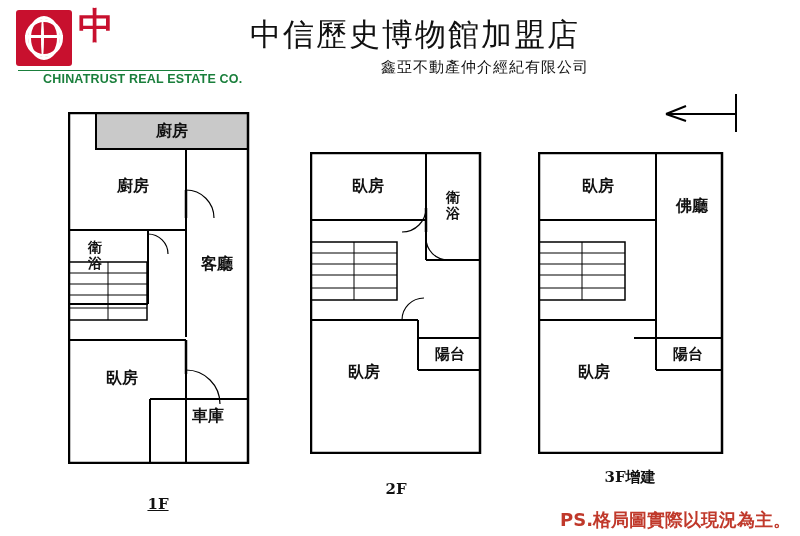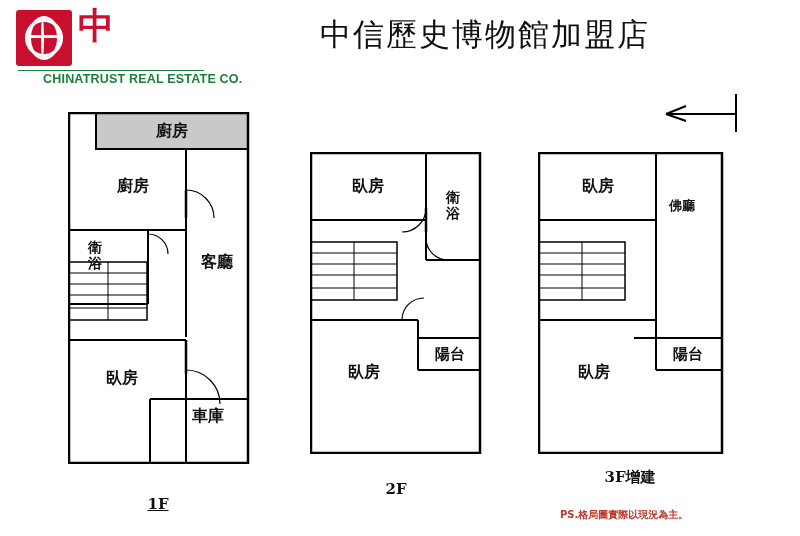--- a/index.html
+++ b/index.html
@@ -50,21 +50,21 @@
   #logo .en {
     position:absolute; left:2px; top:64px;
     font-family:"Liberation Sans", sans-serif;
     font-size:12.5px; font-weight:bold; color:#1a7f3c;
     letter-spacing:0.2px; white-space:nowrap;margin-left:25px;
   }
 
   
   #title {
     position:absolute; left:250px; top:14px; width:470px;
-    text-align:center;
+    text-align:left;
     font-family:"DejaVu Serif", serif;
     font-size:31px; color:#111; letter-spacing:2px; white-space:nowrap;
   }
   #subtitle {
     position:absolute; left:250px; top:58px; width:470px;
     text-align:center;
     font-family:"DejaVu Serif", serif;
     font-size:15px; color:#111; letter-spacing:1px; white-space:nowrap;
   }
 
@@ -84,41 +84,42 @@
 
   .floorlabel {
     position:absolute;
     font-family:"DejaVu Serif", serif;
     font-weight:bold; font-size:15px; color:#111; text-align:center;
   }
 
   #ps {
     position:absolute; left:560px; top:508px;
     font-family:"DejaVu Sans", sans-serif;
-    font-size:10px; color:#C0392B; white-space:nowrap; font-weight:bold;
+    font-size:18px; color:#C0392B; white-space:nowrap; font-weight:bold;
   }
 </style>
 </head>
 <body>
 
 <div class="stage">
 
   <div id="logo">
     <div class="mark">
       <div class="globe"></div>
       <div class="ell"></div>
     </div>
     <div class="cn">
       <span>中</span>
     </div>
     <div class="rule"></div>
     <div class="en">CHINATRUST REAL ESTATE CO.</div>
   </div>
 
   <div id="title">中信歷史博物館加盟店</div>
+  <div id="subtitle">鑫亞不動產仲介經紀有限公司</div>
 
   <div id="north">
     <svg width="84" height="40" viewBox="0 0 84 40">
       <g stroke="#000" stroke-width="2" fill="none">
         <line x1="2" y1="22" x2="72" y2="22"></line>
         <line x1="2" y1="22" x2="22" y2="14"></line>
         <line x1="2" y1="22" x2="22" y2="29"></line>
         <line x1="72" y1="2" x2="72" y2="40"></line>
       </g>
     </svg>
@@ -162,21 +163,21 @@
         <path d="M118 258 A34 34 0 0 1 152 292" stroke-width="1.2"></path>
         <line x1="118" y1="228" x2="118" y2="262" stroke-width="2.5"></line>
         <path d="M80 122 A20 20 0 0 1 100 142" stroke-width="1.2"></path>
       </g>
     </svg>
 
     <div class="room" style="left:30px; top:2px; width:148px; height:34px; font-size:16px;">廚房</div>
     <div class="room" style="left:30px; top:62px; width:70px; height:24px; font-size:16px;">廚房</div>
     <div class="room" style="left:12px; top:122px; width:30px; height:44px; font-size:14px;">衛
 浴</div>
-    <div class="room" style="left:124px; top:140px; width:50px; height:24px; font-size:16px;font-family:Liberation Mono, monospace;">客廳</div>
+    <div class="room" style="left:124px; top:140px; width:50px; height:24px; font-size:16px;">客廳</div>
     <div class="room" style="left:26px; top:254px; width:56px; height:24px; font-size:16px;">臥房</div>
     <div class="room" style="left:112px; top:292px; width:56px; height:24px; font-size:16px;">車庫</div>
   </div>
   <div class="floorlabel" style="left:118px; top:495px; width:80px;text-decoration:underline;">1F</div>
 
   <div class="fp" id="fp2" style="left:310px; top:152px; width:172px; height:302px;">
     <svg width="172" height="302" viewBox="0 0 172 302">
       <g fill="none" stroke="#000">
         <rect x="1" y="1" width="169" height="300" stroke-width="2.5"></rect>
 
@@ -234,21 +235,21 @@
         <line x1="1" y1="168" x2="118" y2="168" stroke-width="2"></line>
 
         <line x1="96" y1="186" x2="184" y2="186" stroke-width="2"></line>
         <line x1="118" y1="168" x2="118" y2="186" stroke-width="2"></line>
         <line x1="118" y1="186" x2="118" y2="218" stroke-width="2"></line>
         <line x1="118" y1="218" x2="184" y2="218" stroke-width="2"></line>
       </g>
     </svg>
 
     <div class="room" style="left:32px; top:22px; width:56px; height:24px; font-size:16px;">臥房</div>
-    <div class="room" style="left:116px; top:42px; width:56px; height:24px; font-size:13px;">佛廳</div>
+    <div class="room" style="left:126px; top:42px; width:56px; height:24px; font-size:16px;">佛廳</div>
     <div class="room" style="left:28px; top:208px; width:56px; height:24px; font-size:16px;">臥房</div>
     <div class="room" style="left:122px; top:190px; width:56px; height:24px; font-size:15px;">陽台</div>
   </div>
   <div class="floorlabel" style="left:570px; top:468px; width:120px;">3F增建</div>
 
   <div id="ps">PS.格局圖實際以現況為主。</div>
 
 </div>
 
 </body></html>

